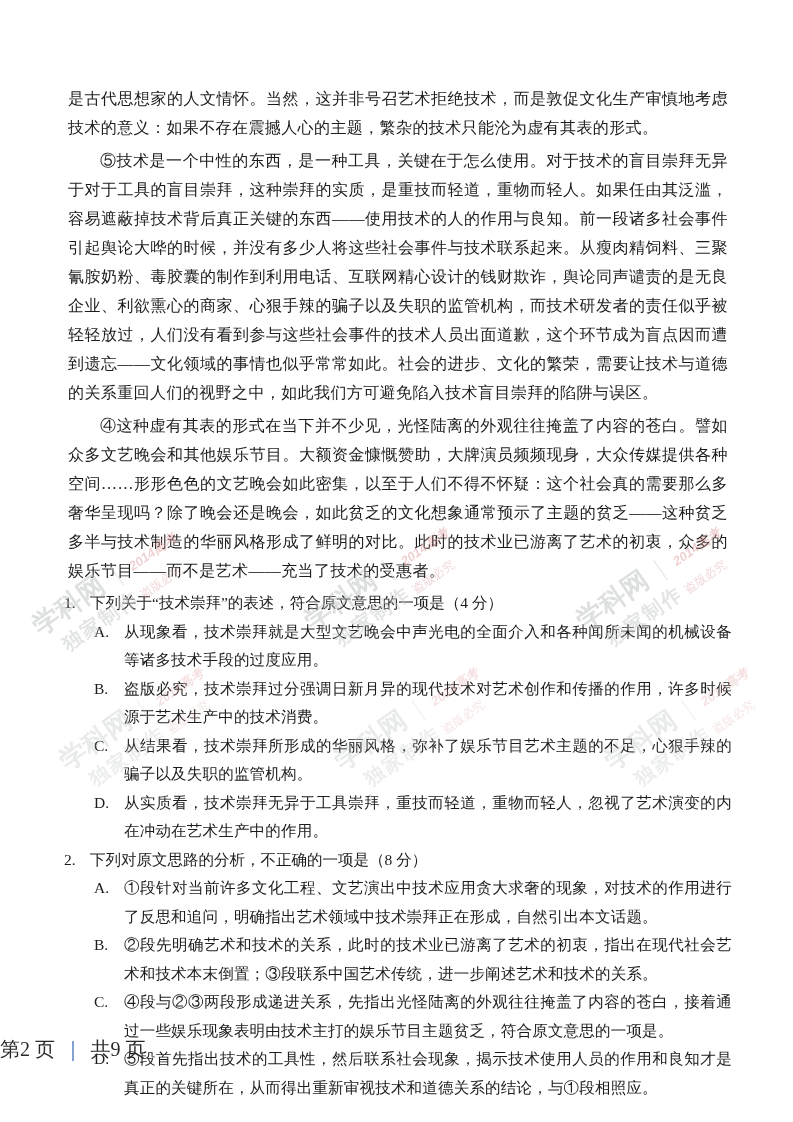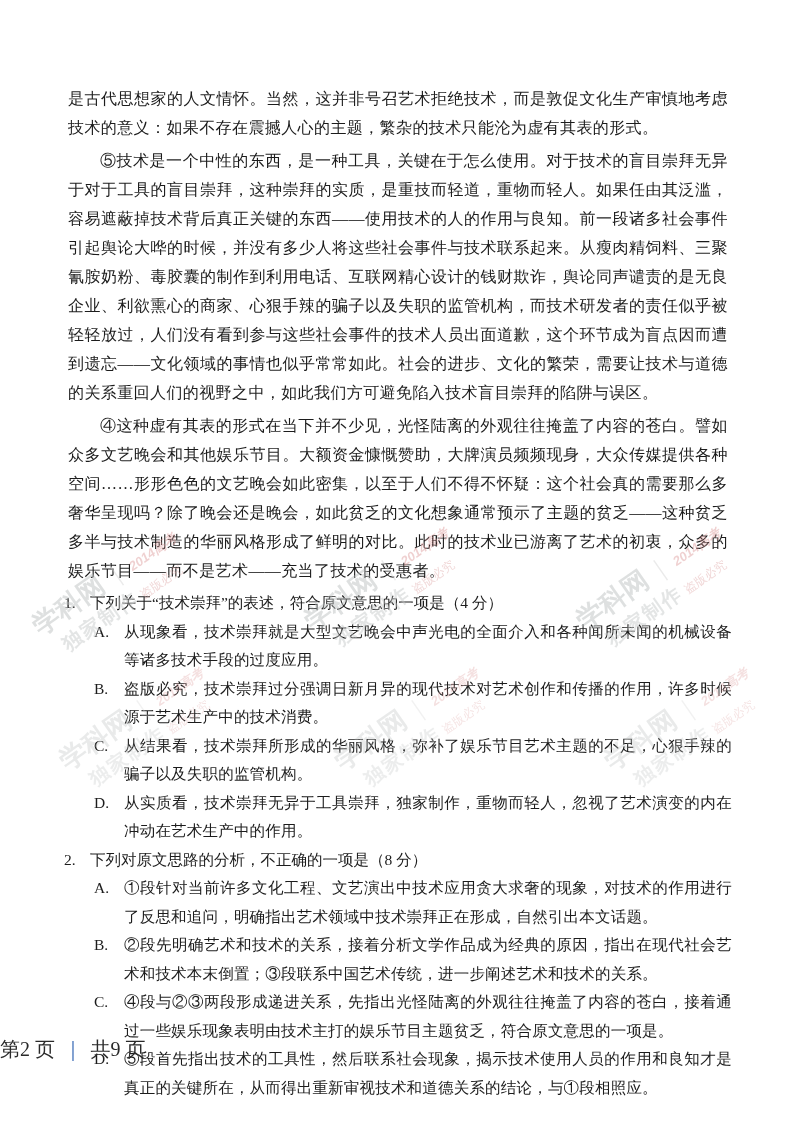--- a/index.html
+++ b/index.html
@@ -87,36 +87,36 @@
       <div class="option">
         <span class="olabel">B.</span>
         <span class="otext">盗版必究，技术崇拜过分强调日新月异的现代技术对艺术创作和传播的作用，许多时候源于艺术生产中的技术消费。</span>
       </div>
       <div class="option">
         <span class="olabel">C.</span>
         <span class="otext">从结果看，技术崇拜所形成的华丽风格，弥补了娱乐节目艺术主题的不足，心狠手辣的骗子以及失职的监管机构。</span>
       </div>
       <div class="option">
         <span class="olabel">D.</span>
-        <span class="otext">从实质看，技术崇拜无异于工具崇拜，独家制作，重物而轻人，忽视了艺术演变的内在冲动在艺术生产中的作用。</span>
+        <span class="otext">从实质看，技术崇拜无异于工具崇拜，重技而轻道，重物而轻人，忽视了艺术演变的内在冲动在艺术生产中的作用。</span>
       </div>
     </div>
 
     <div class="question">
       <div class="stem">
         <span class="qnum">2.</span>
         <span class="stem-text">下列对原文思路的分析，不正确的一项是（8 分）</span>
       </div>
       <div class="option">
         <span class="olabel">A.</span>
         <span class="otext">①段针对当前许多文化工程、文艺演出中技术应用贪大求奢的现象，对技术的作用进行了反思和追问，明确指出艺术领域中技术崇拜正在形成，自然引出本文话题。</span>
       </div>
       <div class="option">
         <span class="olabel">B.</span>
-        <span class="otext">②段先明确艺术和技术的关系，接着分析文学作品成为经典的原因，指出在现代社会艺术和技术本末倒置；③段联系中国艺术传统，进一步阐述艺术和技术的关系。</span>
+        <span class="otext">②段先明确艺术和技术的关系，此时的技术业已游离了艺术的初衷，指出在现代社会艺术和技术本末倒置；③段联系中国艺术传统，进一步阐述艺术和技术的关系。</span>
       </div>
       <div class="option">
         <span class="olabel">C.</span>
         <span class="otext">④段与②③两段形成递进关系，先指出光怪陆离的外观往往掩盖了内容的苍白，接着通过一些娱乐现象表明由技术主打的娱乐节目主题贫乏，符合原文意思的一项是。</span>
       </div>
       <div class="option">
         <span class="olabel">D.</span>
         <span class="otext">⑤段首先指出技术的工具性，然后联系社会现象，揭示技术使用人员的作用和良知才是真正的关键所在，从而得出重新审视技术和道德关系的结论，与①段相照应。</span>
       </div>
     </div>

